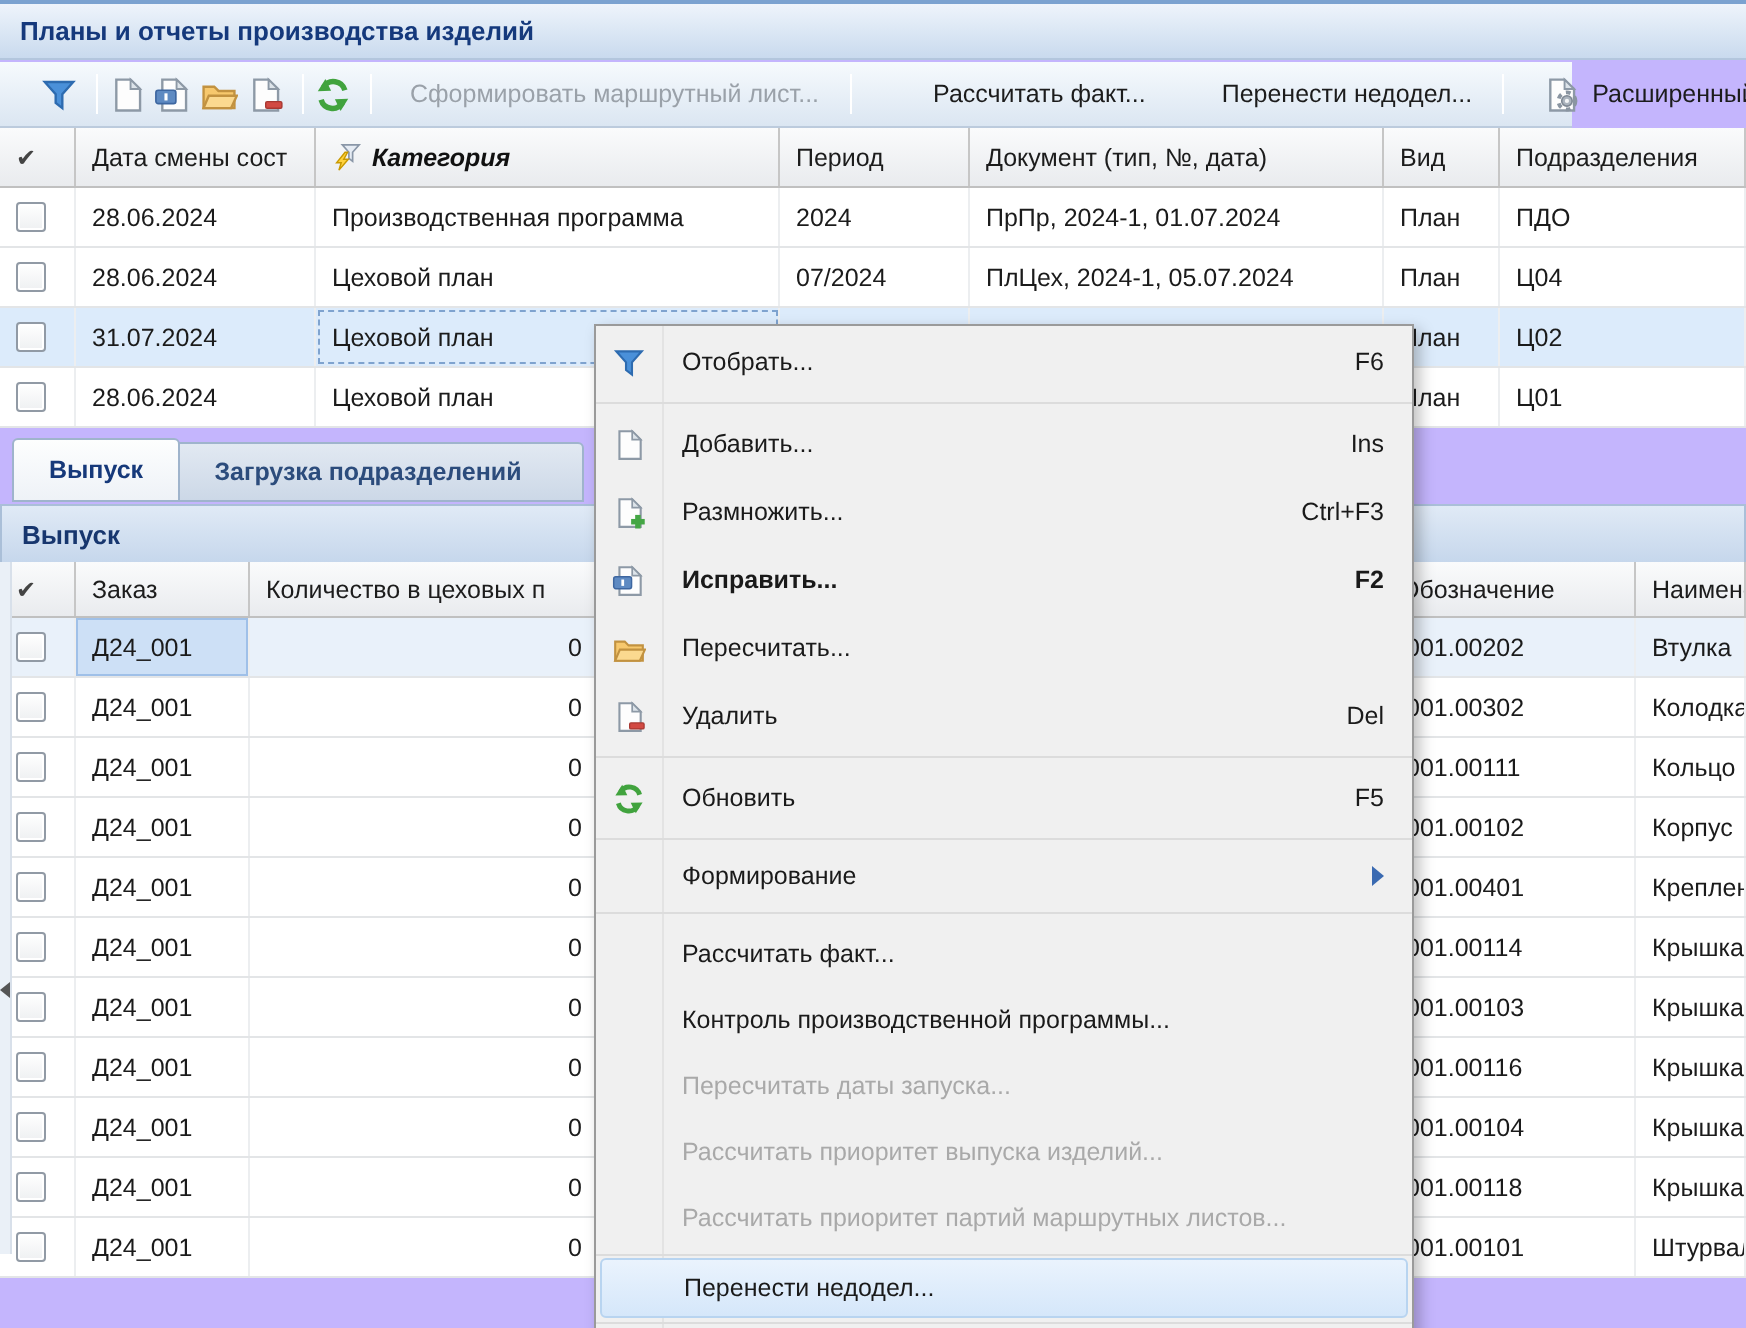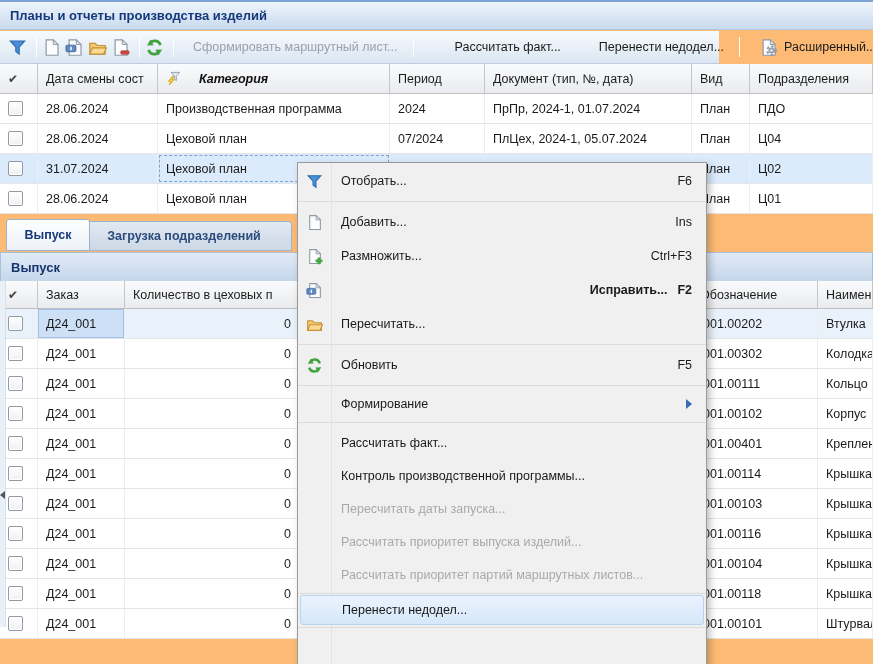--- a/index.html
+++ b/index.html
@@ -1,29 +1,29 @@
 <!DOCTYPE html>
 <html><head>
 <meta charset="utf-8">
 <style>
   html,body{margin:0;padding:0;background:#fff;}
   body{font-family:"Liberation Sans","DejaVu Sans",sans-serif;-webkit-font-smoothing:antialiased;}
-  .window{position:relative;width:873px;height:664px;overflow:hidden;background:#fdba74;}
+  .window{position:relative;width:873px;height:664px;overflow:hidden;background:#c4b5fd;}
 
   
   .topline{position:absolute;left:0;top:0;width:873px;height:2px;background:#7ba2d0;}
   .titlebar{position:absolute;left:0;top:2px;width:873px;height:28px;
     background:linear-gradient(#eef4fb,#c9daee);border-bottom:1px solid #b3c6dd;
     display:flex;align-items:center;padding-left:10px;box-sizing:border-box;}
   .titlebar span{font-size:13px;font-weight:bold;color:#15397c;}
 
   
-  .toolbar{position:absolute;left:0;top:31px;width:719px;height:33px;
+  .toolbar{position:absolute;left:0;top:31px;width:786px;height:33px;
     background:linear-gradient(#f6fafd,#dbe6f2);border-bottom:1px solid #bccbdd;
-    display:flex;align-items:center;padding-left:8px;box-sizing:border-box;white-space:nowrap;}
+    display:flex;align-items:center;padding-left:20px;box-sizing:border-box;white-space:nowrap;}
   .tbtn{height:26px;display:flex;align-items:center;justify-content:center;border-radius:3px;}
   .tbtn.icon{width:27px;margin-right:4px;}
   .tbtn.text{font-size:12.5px;color:#1c1c1c;padding:0 10px;}
   .tbtn.text.dis{color:#9aa1a9;}
   .tsep{width:1px;height:20px;background:#c3cfdd;border-right:1px solid #ffffff;margin:0 5px;}
 
   
   .grid{position:absolute;left:0;width:873px;}
   .ghead{display:grid;border-bottom:1px solid #c0c0c0;}
   .hcell{background:linear-gradient(#fafbfc,#e9ebee);border-right:1px solid #c6c6c6;
@@ -71,21 +71,21 @@
   .menu{position:absolute;left:297px;top:162px;width:410px;height:540px;z-index:50;
     background:#f0f0f0;border:1px solid #9a9a9a;box-shadow:3px 3px 7px rgba(0,0,0,.25);
     box-sizing:border-box;padding-top:1px;}
   .menu .gutterline{position:absolute;left:33px;top:0;bottom:0;width:1px;background:#e3e3e3;}
   .mi{display:flex;align-items:center;position:relative;padding-right:14px;height:34px;}
   .mi .ic{width:33px;display:flex;justify-content:center;flex:none;}
   .mi .lbl{margin-left:10px;font-size:12.5px;color:#1a1a1a;flex:1;white-space:nowrap;overflow:hidden;}
   .mi .sc{font-size:12.5px;color:#1a1a1a;margin-left:10px;}
   .mi.h30{height:30px;} .mi.h33{height:33px;}
   .mi.dis .lbl{color:#a9a9a9;}
-  .mi.bold .lbl,.mi.bold .sc{font-weight:bold;text-align:right;}
+  .mi.bold .lbl,.mi.bold .sc{font-weight:bold;}
   .mi.hl{height:28px;margin:0 2px;border:1px solid #b8d4f0;border-radius:3px;
     background:linear-gradient(#eaf3fd,#d5e7fa);}
   .mi.hl .lbl{margin-left:8px;}
   .mi .arrow{width:0;height:0;border-left:6px solid #3a6ab1;border-top:5px solid transparent;border-bottom:5px solid transparent;}
   .msep{height:7px;position:relative;} .msep::after{content:"";position:absolute;left:0;right:0;top:3px;height:1px;background:#dcdcdc;}
   .msep.thin{height:4px;} .msep.thin::after{top:2px;}
   .icimg{display:block;}
 </style>
 </head>
 <body>
@@ -169,21 +169,21 @@
           <span class="check">✔</span>
         </div>
         <div class="hcell">
           <span>Дата смены сост</span>
         </div>
         <div class="hcell hbold">
           <svg class="icimg" width="15" height="15" viewBox="0 0 16 16">
             <path d="M5.5 1.5 h9 l-3.5 4 v4.8 l-2 -1.6 v-3.2 Z" fill="#e6ecf4" stroke="#8a97a8" stroke-width="0.9"></path>
             <path d="M7 5.5 L2.5 11 h2.4 l-1.2 4 5 -5.8 H6.3 l2 -3.7 Z" fill="#ffd23e" stroke="#c99a00" stroke-width="0.8"></path>
           </svg>
-          <i><span style="margin-left: 18px;">Категория</span></i>
+          <i><span style="margin-left: 5px;">Категория</span></i>
         </div>
         <div class="hcell">
           <span>Период</span>
         </div>
         <div class="hcell">
           <span>Документ (тип, №, дата)</span>
         </div>
         <div class="hcell">
           <span>Вид</span>
         </div>
@@ -438,20 +438,31 @@
       </div>
       <div class="mi">
         <span class="ic">
           <svg class="icimg" width="17" height="17" viewBox="0 0 16 16">
             <path d="M1.5 4.5 h4.5 l1.8 1.8 h6.7 v7.2 h-13 Z" fill="#f7c86d" stroke="#c29240"></path>
             <path d="M1.5 13.5 l2.2 -5.2 h11.8 l-2.4 5.2 Z" fill="#fbd98f" stroke="#c29240"></path>
           </svg>
         </span>
         <span class="lbl">Пересчитать...</span>
       </div>
+      <div class="mi">
+        <span class="ic">
+          <svg class="icimg" width="17" height="17" viewBox="0 0 16 16">
+            <path d="M3.5 1.5 h6 l4 4 v9 h-10 Z" fill="#fdfdfd" stroke="#8d99a6"></path>
+            <path d="M9.5 1.5 l4 4 h-4 Z" fill="#dde4ea" stroke="#8d99a6" stroke-width="0.8"></path>
+            <rect x="8.3" y="10.8" width="6.8" height="2.8" rx="0.6" fill="#d24a43" stroke="#a83832" stroke-width="0.6"></rect>
+          </svg>
+        </span>
+        <span class="lbl">Удалить</span>
+        <span class="sc">Del</span>
+      </div>
       <div class="msep"></div>
       <div class="mi">
         <span class="ic">
           <svg class="icimg" width="17" height="17" viewBox="0 0 16 16">
             <path d="M13 6 A5 5 0 0 0 4 4.6" fill="none" stroke="#41a33e" stroke-width="2.3"></path>
             <polygon points="4.8,1.3 1.6,6.4 7.2,6.2" fill="#41a33e"></polygon>
             <path d="M3 10 A5 5 0 0 0 12 11.4" fill="none" stroke="#41a33e" stroke-width="2.3"></path>
             <polygon points="11.2,14.7 14.4,9.6 8.8,9.8" fill="#41a33e"></polygon>
           </svg>
         </span>

